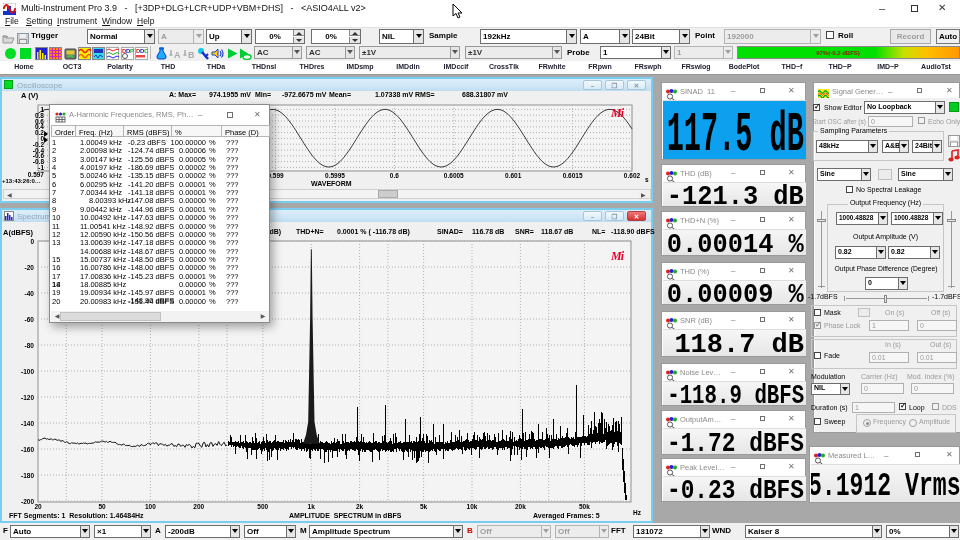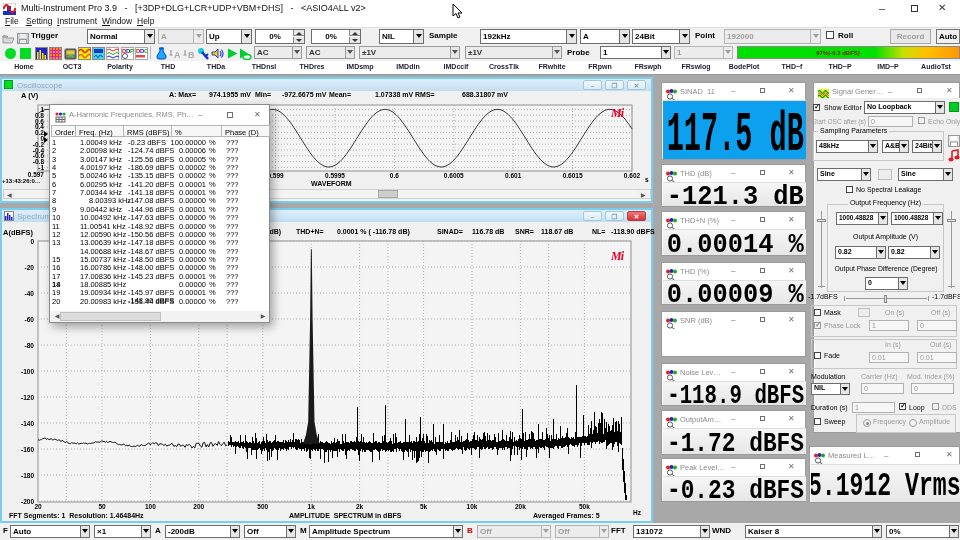--- a/index.html
+++ b/index.html
@@ -713,20 +713,23 @@
         <circle cx="2" cy="2.5" r="2" fill="#d22"></circle>
         <circle cx="5.5" cy="2" r="2" fill="#22c"></circle>
         <circle cx="9" cy="2.5" r="2" fill="#2a2"></circle>
         <circle cx="4" cy="7.5" r="2.6" fill="none" stroke="#555"></circle>
         <line x1="6" y1="9.5" x2="8.5" y2="11" stroke="#555"></line>
       </svg></div>
 <div style="left:18px;top:4px;font-size:7.5px;color:#8a8a8a;white-space:nowrap;">SNR (dB)</div>
 <div style="left:69px;top:4px;width:8px;height:8px;font-size:8px;color:#707070;line-height:7px;">–</div>
 <div style="left:98px;top:5px;width:5px;height:5px;border:1px solid #707070;"></div>
 <div style="left:126px;top:4px;width:8px;height:8px;font-size:8px;color:#707070;line-height:8px;">✕</div>
+<div style="left:1px;top:17px;width:143px;height:27px;background:linear-gradient(180deg,#f6f6f6,#e6e6e6);border-top:1px solid #ddd;overflow:hidden;">
+      <div class="mono" style="right:2px;top:0.4px;font-size:27px;font-weight:700;color:#000;white-space:nowrap;transform:scaleX(1.000);transform-origin:right center;">118.7 dB</div>
+    </div>
 </div>
 <div style="left:661px;top:363px;width:145px;height:43px;background:#fff;border:1px solid #9a9a9a;z-index:5;">
 <div style="left:4px;top:3px;"><svg width="11" height="11">
         <circle cx="2" cy="2.5" r="2" fill="#d22"></circle>
         <circle cx="5.5" cy="2" r="2" fill="#22c"></circle>
         <circle cx="9" cy="2.5" r="2" fill="#2a2"></circle>
         <circle cx="4" cy="7.5" r="2.6" fill="none" stroke="#555"></circle>
         <line x1="6" y1="9.5" x2="8.5" y2="11" stroke="#555"></line>
       </svg></div>
 <div style="left:18px;top:4px;font-size:7.5px;color:#8a8a8a;white-space:nowrap;">Noise Lev…</div>

